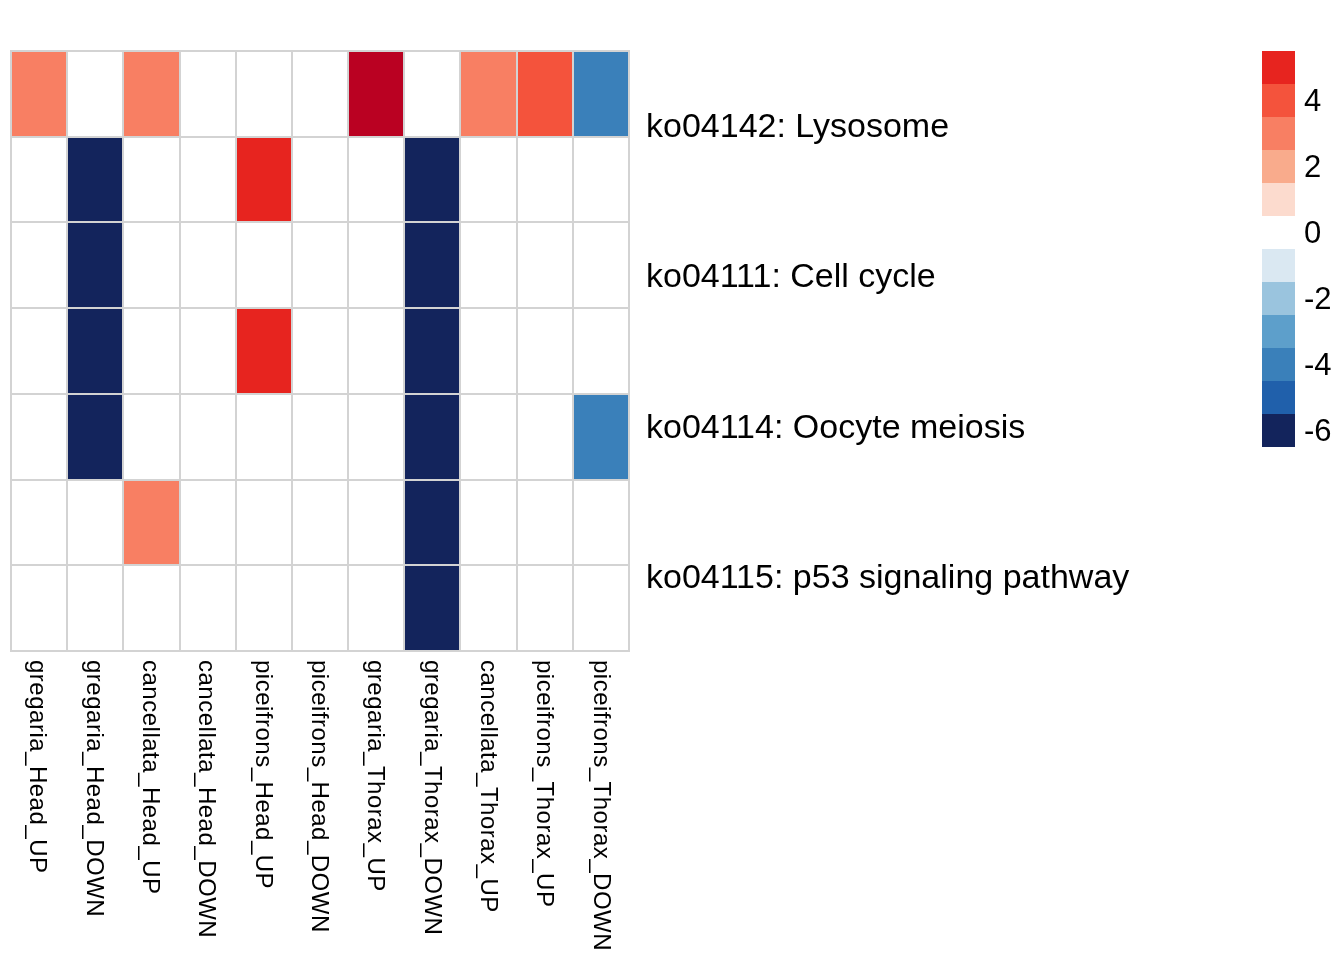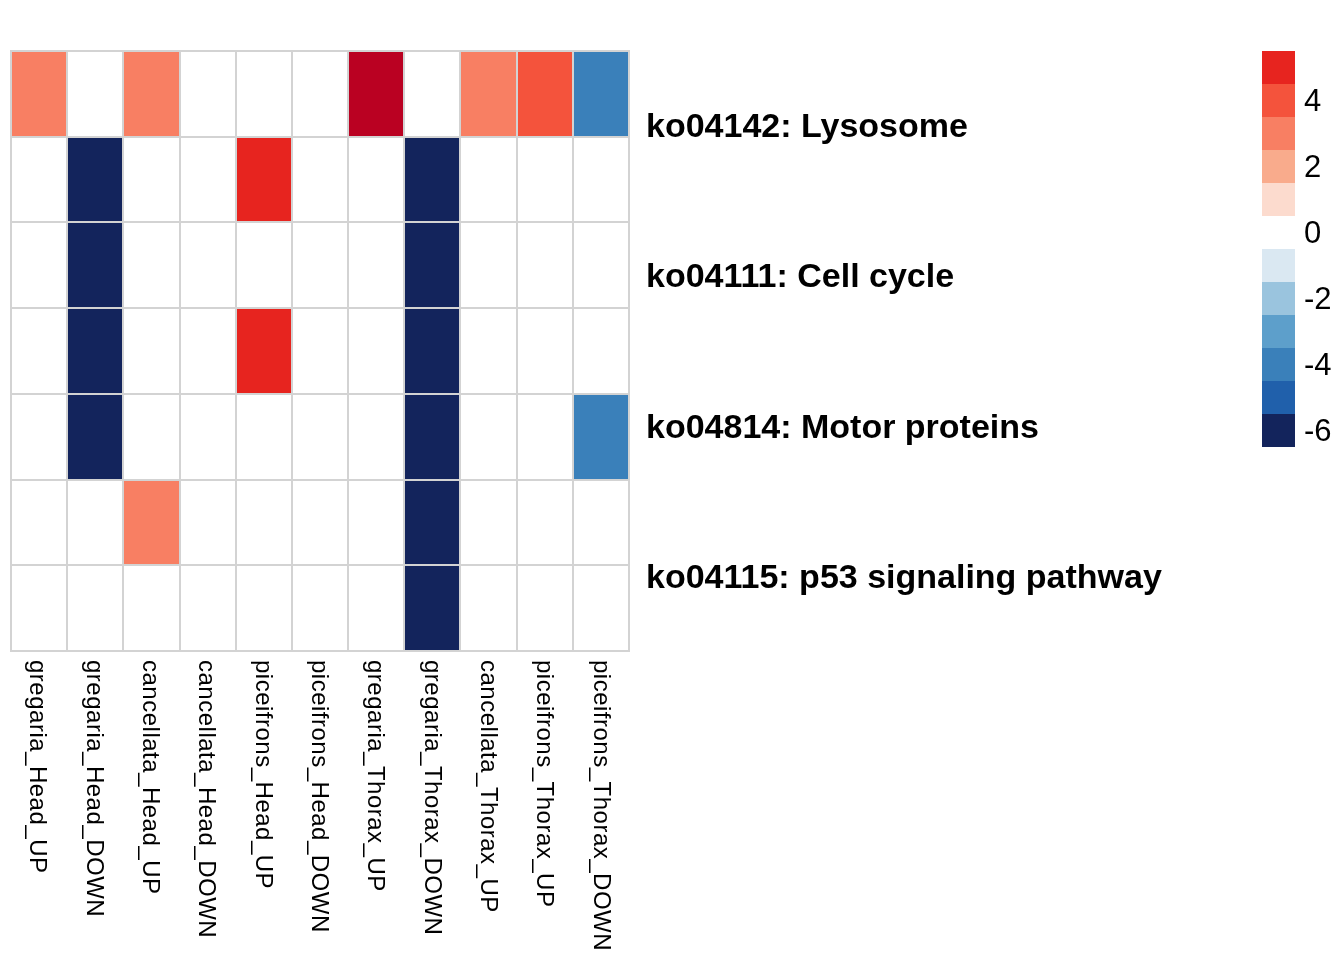--- a/index.html
+++ b/index.html
@@ -44,21 +44,20 @@
     height: 602px;
     display: flex;
     flex-direction: column;
   }
   .row-label {
     flex: 1;
     display: flex;
     align-items: center;
     font-size: 34px;
     white-space: nowrap;
-    font-weight: bold;
   }
   .col-labels {
     position: absolute;
     left: 10px;
     top: 660px;
     width: 620px;
     display: grid;
     grid-template-columns: repeat(11, 1fr);
   }
   .col-label-slot {
@@ -168,21 +167,21 @@
       <div class="cell" style="background: rgb(255, 255, 255);"></div>
       <div class="cell" style="background: rgb(255, 255, 255);"></div>
       <div class="cell" style="background: rgb(19, 36, 92);"></div>
       <div class="cell" style="background: rgb(255, 255, 255);"></div>
       <div class="cell" style="background: rgb(255, 255, 255);"></div>
       <div class="cell" style="background: rgb(255, 255, 255);"></div>
     </div>
   <div class="row-labels" id="rowLabels">
       <div class="row-label">ko04142: Lysosome</div>
       <div class="row-label">ko04111: Cell cycle</div>
-      <div class="row-label">ko04814: Motor proteins</div>
+      <div class="row-label">ko04114: Oocyte meiosis</div>
       <div class="row-label">ko04115: p53 signaling pathway</div>
     </div>
   <div class="col-labels" id="colLabels">
       <div class="col-label-slot">
         <span class="col-label">gregaria_Head_UP</span>
       </div>
       <div class="col-label-slot">
         <span class="col-label">gregaria_Head_DOWN</span>
       </div>
       <div class="col-label-slot">

